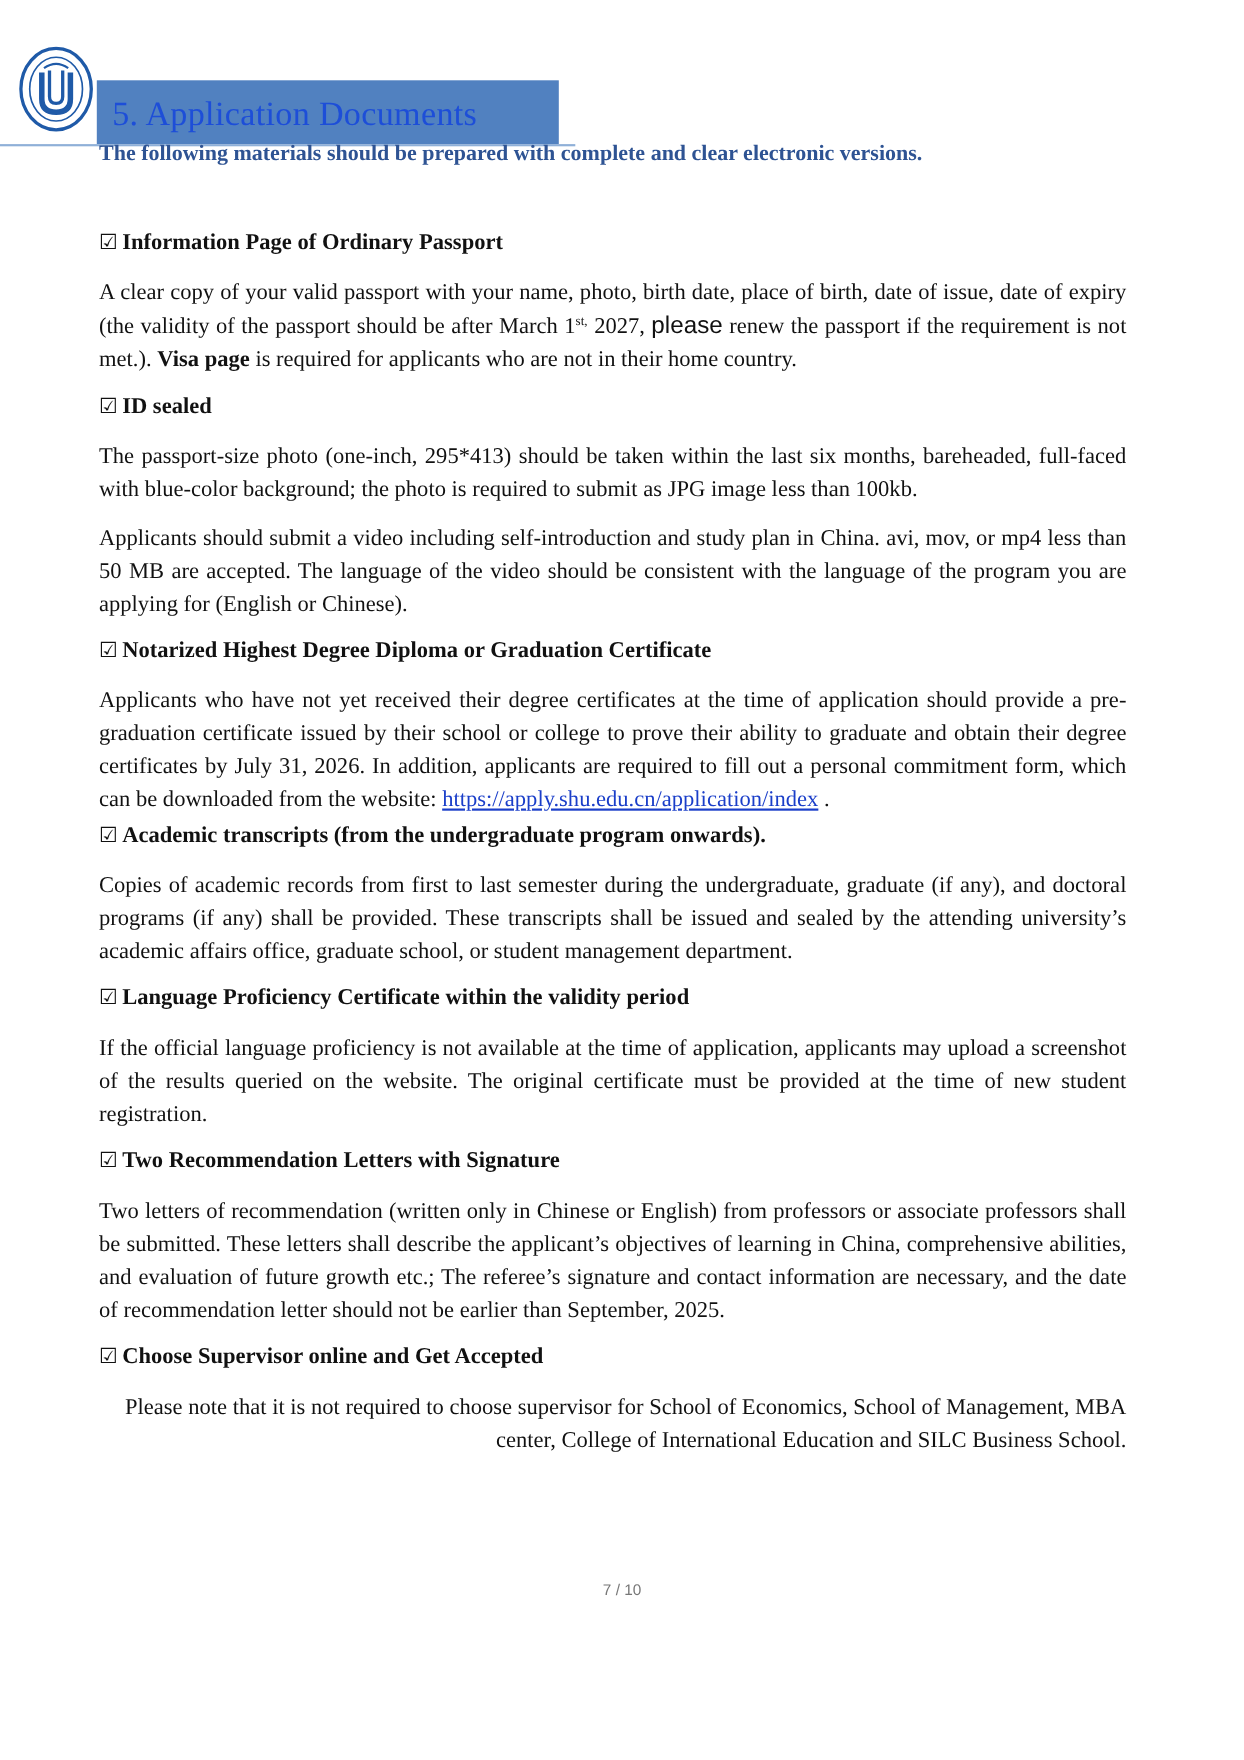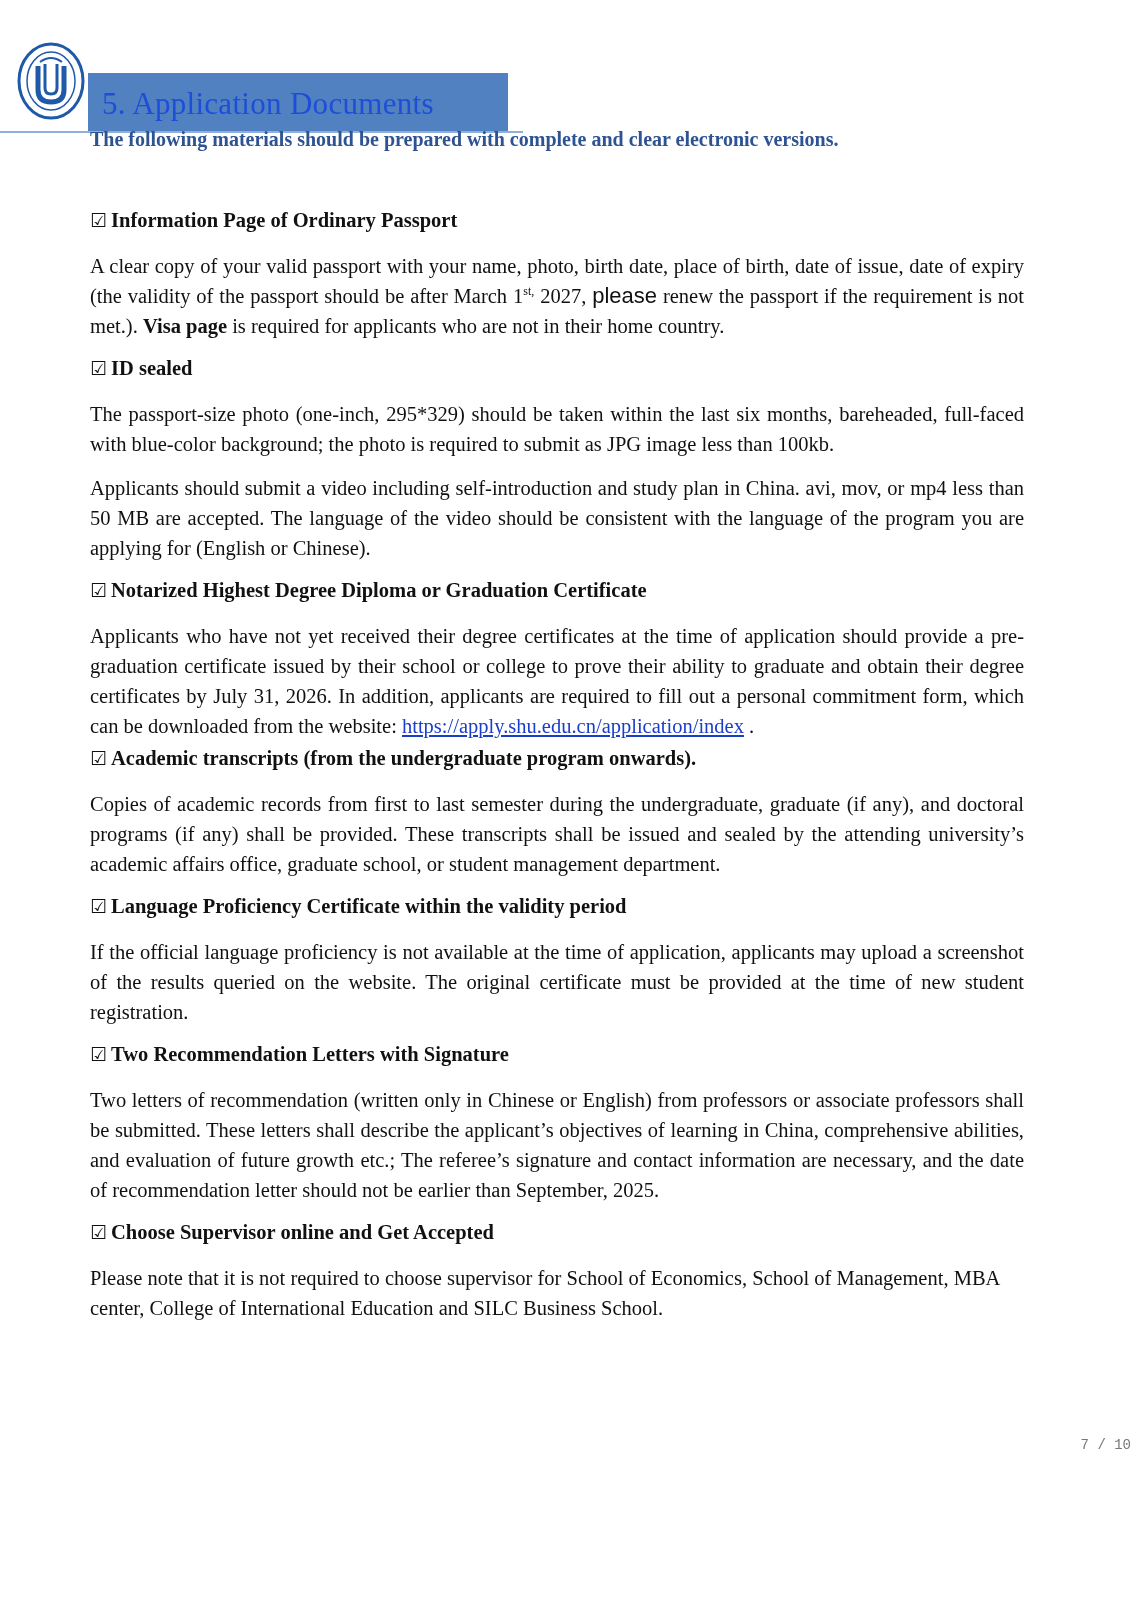--- a/index.html
+++ b/index.html
@@ -10,21 +10,21 @@
   .title-rule{position:absolute;left:0;top:131px;width:523px;height:2px;background:#8fb0d8;}
   .intro{position:absolute;left:90px;top:128px;font-weight:bold;font-size:20px;color:#2e5393;}
   .content{position:absolute;left:90px;top:207px;width:934px;}
   .item-head{font-weight:bold;font-size:20.5px;line-height:26px;margin:0 0 18px 0;}
   .item-head .chk{font-family:"DejaVu Sans",sans-serif;font-size:19px;margin-right:4px;}
   .item-body{font-size:20.5px;line-height:30px;text-align:justify;margin:0 0 14px 0;}
   .item-body b{font-weight:bold;}
   .item-body sup{font-size:12px;line-height:0;}
   .item-body .small{font-family:Liberation Sans, sans-serif;font-size:22px;}
   .link{color:#1a3ec9;text-decoration:underline;}
-  .page-num{position:absolute;left:0;width:1131px;top:1437px;text-align:right;font-family:Liberation Mono, monospace;font-size:14px;color:#777;}
+  .page-num{position:absolute;left:0;width:1131px;top:1437px;text-align:center;font-family:Liberation Sans, sans-serif;font-size:14px;color:#777;}
 </style>
 </head>
 <body>
 
 <div class="logo">
   <svg width="70" height="78" viewBox="0 0 70 78">
     <ellipse cx="35" cy="39" rx="32" ry="37" fill="none" stroke="#1f5aa8" stroke-width="3"></ellipse>
     <ellipse cx="35" cy="39" rx="24" ry="29" fill="none" stroke="#1f5aa8" stroke-width="1.5"></ellipse>
     <path d="M22 24 L22 48 Q22 60 35 60 Q48 60 48 48 L48 24" fill="none" stroke="#1f5aa8" stroke-width="5"></path>
     <path d="M29 22 L29 46 Q29 52 35 52 Q41 52 41 46 L41 22" fill="none" stroke="#1f5aa8" stroke-width="3"></path>
@@ -40,21 +40,21 @@
 <div class="content">
 
   <div class="item-head">
     <span class="chk">☑</span><span>Information Page of Ordinary Passport</span>
   </div>
   <div class="item-body"><span>A clear copy of your valid passport with your name, photo, birth date, place of birth, date of issue, date of expiry (the validity of the passport should be after March 1</span><sup>st,</sup><span> 2027, </span><span class="small">please</span><span> renew the passport if the requirement is not met.). </span><b>Visa page</b><span> is required for applicants who are not in their home country.</span></div>
 
   <div class="item-head">
     <span class="chk">☑</span><span>ID sealed</span>
   </div>
-  <div class="item-body">The passport-size photo (one-inch, 295*329) should be taken within the last six months, bareheaded, full-faced with blue-color background; the photo is required to submit as JPG image less than 100kb.</div>
+  <div class="item-body">The passport-size photo (one-inch, 295*413) should be taken within the last six months, bareheaded, full-faced with blue-color background; the photo is required to submit as JPG image less than 100kb.</div>
 
   <div class="item-body">Applicants should submit a video including self-introduction and study plan in China. avi, mov, or mp4 less than 50 MB are accepted. The language of the video should be consistent with the language of the program you are applying for (English or Chinese).</div>
 
   <div class="item-head">
     <span class="chk">☑</span><span>Notarized Highest Degree Diploma or Graduation Certificate</span>
   </div>
   <div class="item-body" style="margin-bottom:4px;"><span>Applicants who have not yet received their degree certificates at the time of application should provide a pre-graduation certificate issued by their school or college to prove their ability to graduate and obtain their degree certificates by July 31, 2026. In addition, applicants are required to fill out a personal commitment form, which can be downloaded from the website: </span><a class="link">https://apply.shu.edu.cn/application/index</a><span> .</span></div>
 
   <div class="item-head">
     <span class="chk">☑</span><span>Academic transcripts (from the undergraduate program onwards).</span>
@@ -67,17 +67,17 @@
   <div class="item-body">If the official language proficiency is not available at the time of application, applicants may upload a screenshot of the results queried on the website. The original certificate must be provided at the time of new student registration.</div>
 
   <div class="item-head">
     <span class="chk">☑</span><span>Two Recommendation Letters with Signature</span>
   </div>
   <div class="item-body">Two letters of recommendation (written only in Chinese or English) from professors or associate professors shall be submitted. These letters shall describe the applicant’s objectives of learning in China, comprehensive abilities, and evaluation of future growth etc.; The referee’s signature and contact information are necessary, and the date of recommendation letter should not be earlier than September, 2025.</div>
 
   <div class="item-head">
     <span class="chk">☑</span><span>Choose Supervisor online and Get Accepted</span>
   </div>
-  <div class="item-body" style="text-align:left;font-family:Liberation Serif, serif;">Please note that it is not required to choose supervisor for School of Economics, School of Management, MBA center, College of International Education and SILC Business School.</div>
+  <div class="item-body" style="text-align:right;font-family:Liberation Serif, serif;">Please note that it is not required to choose supervisor for School of Economics, School of Management, MBA center, College of International Education and SILC Business School.</div>
 
 </div>
 
 <div class="page-num">7 / 10</div>
 
 </body></html>

